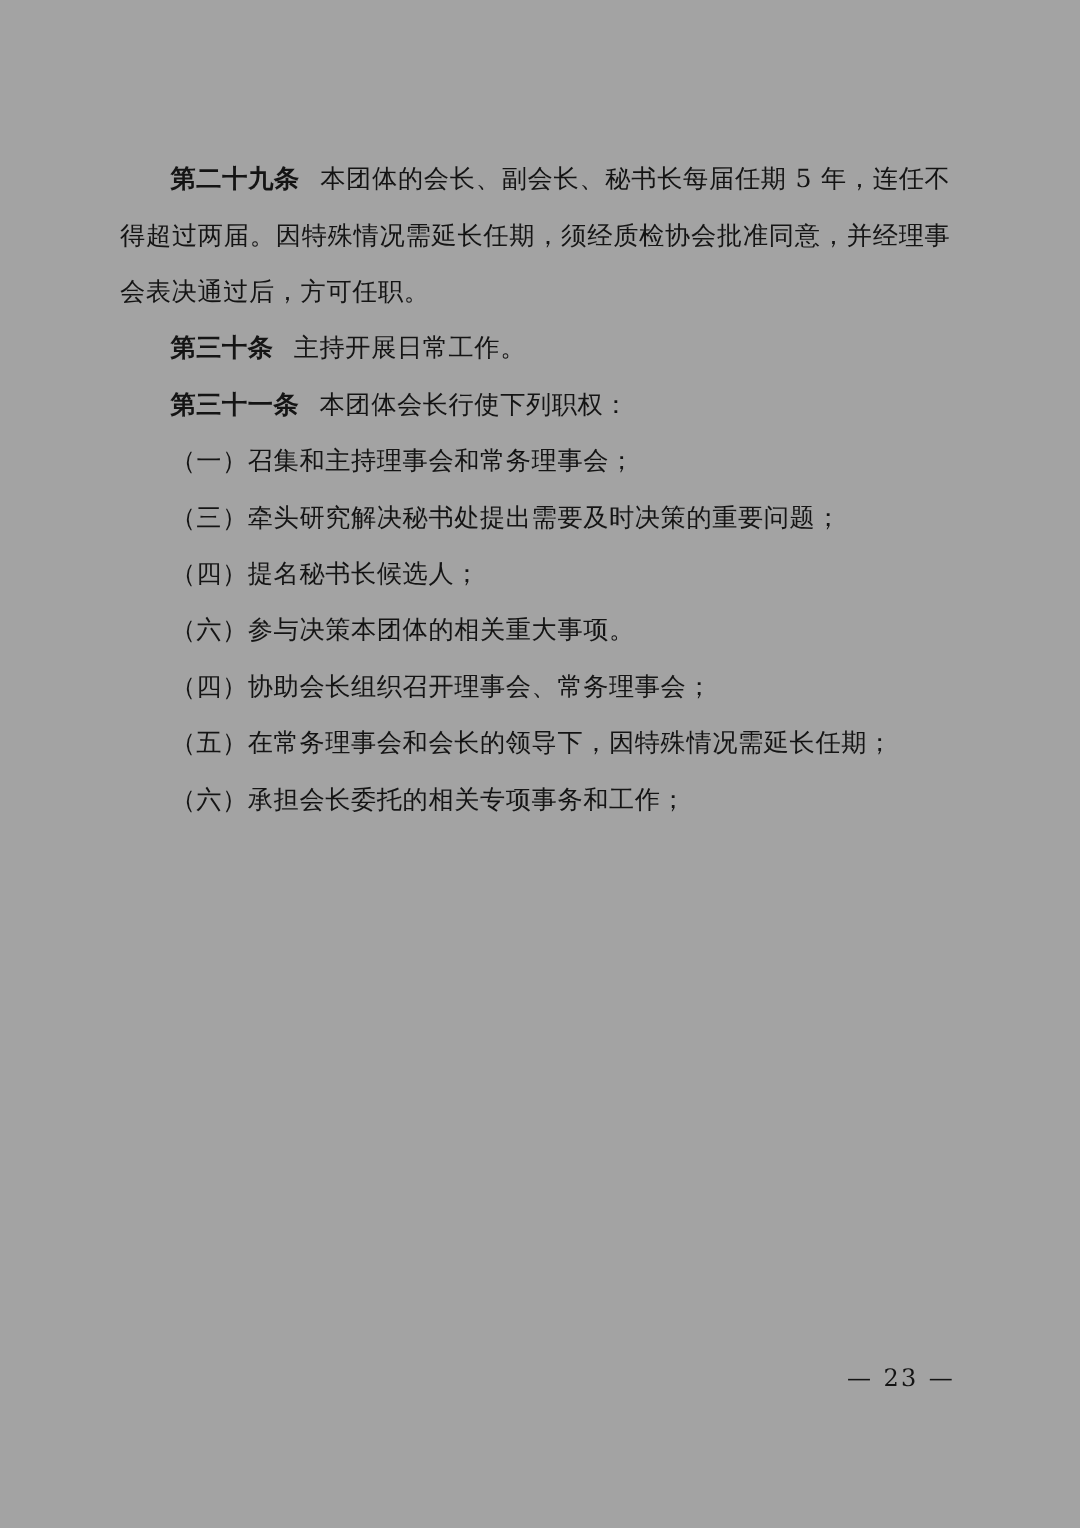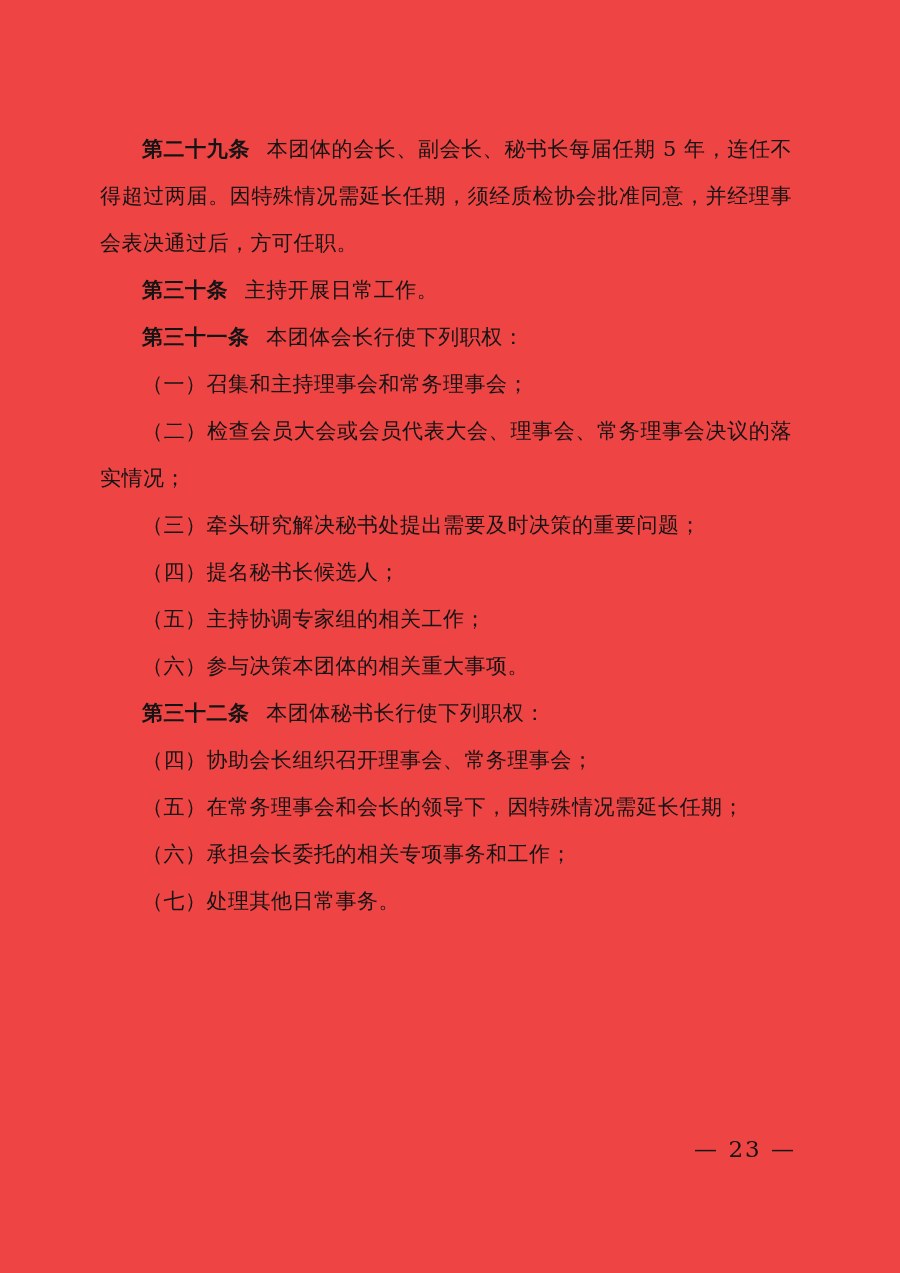--- a/index.html
+++ b/index.html
@@ -4,21 +4,21 @@
 <style>
   html, body {
     margin: 0;
     padding: 0;
     background: #ffffff;
   }
   .page {
     position: relative;
     width: 900px;
     height: 1273px;
-    background: #ef4444;
+    background: #a3a3a3;
     overflow: hidden;
   }
   .content {
     position: absolute;
     left: 100px;
     top: 126px;
     width: 692px;
     font-family: "DejaVu Serif", "Liberation Serif", serif;
     font-size: 21px;
     line-height: 47px;
@@ -37,59 +37,55 @@
   }
   .para-heading:empty {
     display: none;
     margin-right: 0;
   }
   .page-number {
     position: absolute;
     top: 1136px;
     right: 104px;
     font-family: "DejaVu Serif", "Liberation Serif", serif;
-    font-size: 23px;
+    font-size: 20px;
     color: #141414;
     letter-spacing: 2px;
     white-space: nowrap;
     margin-left: 24px;
   }
 </style>
 </head>
 <body>
 
 <div class="page">
   <div class="content">
 
   <p class="para"><span class="para-heading">第二十九条</span><span class="para-text">本团体的会长、副会长、秘书长每届任期 5 年，连任不得超过两届。因特殊情况需延长任期，须经质检协会批准同意，并经理事会表决通过后，方可任职。</span></p>
 
   <p class="para"><span class="para-heading">第三十条</span><span class="para-text">主持开展日常工作。</span></p>
 
   <p class="para"><span class="para-heading">第三十一条</span><span class="para-text">本团体会长行使下列职权：</span></p>
 
   <p class="para"><span class="para-text">（一）召集和主持理事会和常务理事会；</span></p>
 
-  <p class="para"><span class="para-text">（二）检查会员大会或会员代表大会、理事会、常务理事会决议的落实情况；</span></p>
 
   <p class="para"><span class="para-text">（三）牵头研究解决秘书处提出需要及时决策的重要问题；</span></p>
 
   <p class="para"><span class="para-text">（四）提名秘书长候选人；</span></p>
 
-  <p class="para"><span class="para-text">（五）主持协调专家组的相关工作；</span></p>
 
   <p class="para"><span class="para-text">（六）参与决策本团体的相关重大事项。</span></p>
 
-  <p class="para"><span class="para-heading">第三十二条</span><span class="para-text">本团体秘书长行使下列职权：</span></p>
 
 
 
 
   <p class="para"><span class="para-text">（四）协助会长组织召开理事会、常务理事会；</span></p>
 
   <p class="para"><span class="para-text">（五）在常务理事会和会长的领导下，因特殊情况需延长任期；</span></p>
 
   <p class="para"><span class="para-text">（六）承担会长委托的相关专项事务和工作；</span></p>
 
-  <p class="para"><span class="para-text">（七）处理其他日常事务。</span></p>
 
 </div>
   <div class="page-number">— 23 —</div>
 </div>
 
 </body></html>

